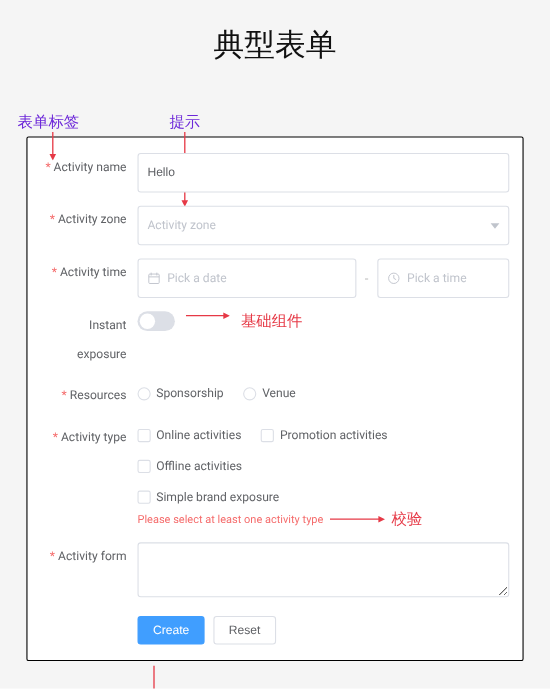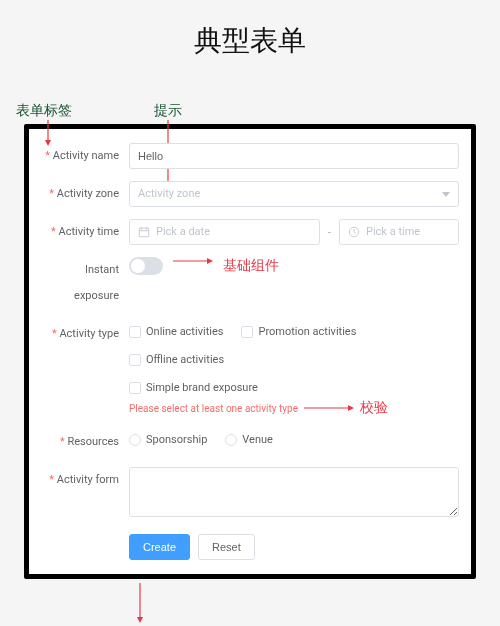--- a/index.html
+++ b/index.html
@@ -14,32 +14,32 @@
   }
   .page-title {
     text-align: center;
     font-size: 28px;
     font-weight: 400;
     color: #111;
     padding: 22px 0 38px 0;
   }
   .annot {
     position: absolute;
-    color: #14532d;
+    color: #6d28d9;
     font-size: 14px;
     font-weight: 500;
     pointer-events: none;
   }
   .form-wrap {
     position: relative;
     margin: 0 24px;
   }
   .form-card {
     background: #fff;
-    border: 5px solid #000000;
+    border: 1px solid #000000;
     border-radius: 2px;
     padding: 14px 12px 14px 12px;
     margin-top: 26px;
   }
   .form-row {
     display: flex;
     align-items: flex-start;
     margin-bottom: 12px;
     position: relative;
   }
@@ -52,21 +52,21 @@
     color: #606266;
     font-size: 11px;
     line-height: 26px;
   }
   .label.req::before { content: "* "; color: #f56c6c; }
   .field {
     flex: 1;
   }
   .input, .select, .textarea, .picker {
     width: 100%;
-    height: 26px;
+    height: 36px;
     border: 1px solid #dcdfe6;
     border-radius: 3px;
     padding: 0 8px;
     font-size: 11px;
     color: #606266;
     background: #fff;
     line-height: 24px;
   }
   .input::placeholder, .picker-text { color: #c0c4cc; }
   .select {
@@ -248,20 +248,36 @@
         <div class="switch"></div>
         <svg width="40" height="8">
             <line x1="0" y1="4" x2="36" y2="4" stroke="#e63946" stroke-width="1.2"></line>
             <polygon points="40,4 34,1 34,7" fill="#e63946"></polygon>
           </svg>
         <span style="color:#e63946; font-size:14px; font-weight:500;">基础组件</span>
       </div>
     </div>
 
     <div class="form-row">
+      <div class="label req">Resources</div>
+      <div class="field">
+        <div class="checks">
+          <label class="check">
+              <span class="radio-dot"></span>
+              <span>Sponsorship</span>
+            </label>
+          <label class="check">
+              <span class="radio-dot"></span>
+              <span>Venue</span>
+            </label>
+        </div>
+      </div>
+    </div>
+
+    <div class="form-row">
       <div class="label req">Activity type</div>
       <div class="field">
         <div class="checks">
           <label class="check">
               <span class="box"></span>
               <span>Online activities</span>
             </label>
           <label class="check">
               <span class="box"></span>
               <span>Promotion activities</span>
@@ -280,36 +296,20 @@
           <svg width="50" height="8">
               <line x1="0" y1="4" x2="46" y2="4" stroke="#e63946" stroke-width="1.2"></line>
               <polygon points="50,4 44,1 44,7" fill="#e63946"></polygon>
             </svg>
           <span style="color:#e63946; font-size:14px; font-weight:500;">校验</span>
         </div>
       </div>
     </div>
 
     <div class="form-row">
-      <div class="label req">Resources</div>
-      <div class="field">
-        <div class="checks">
-          <label class="check">
-              <span class="radio-dot"></span>
-              <span>Sponsorship</span>
-            </label>
-          <label class="check">
-              <span class="radio-dot"></span>
-              <span>Venue</span>
-            </label>
-        </div>
-      </div>
-    </div>
-
-    <div class="form-row">
       <div class="label req">Activity form</div>
       <div class="field">
         <textarea class="textarea" style=""></textarea>
       </div>
     </div>
 
     <div class="form-row">
       <div class="label"></div>
       <div class="field btn-row">
         <button class="btn primary">Create</button>

